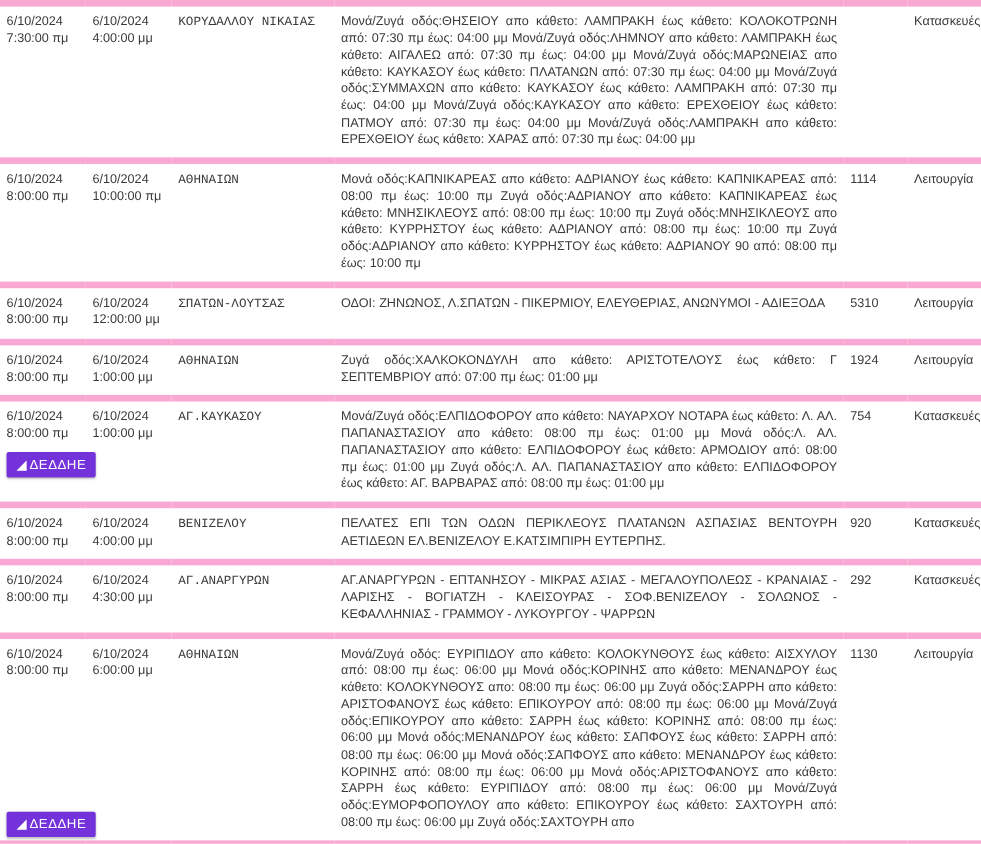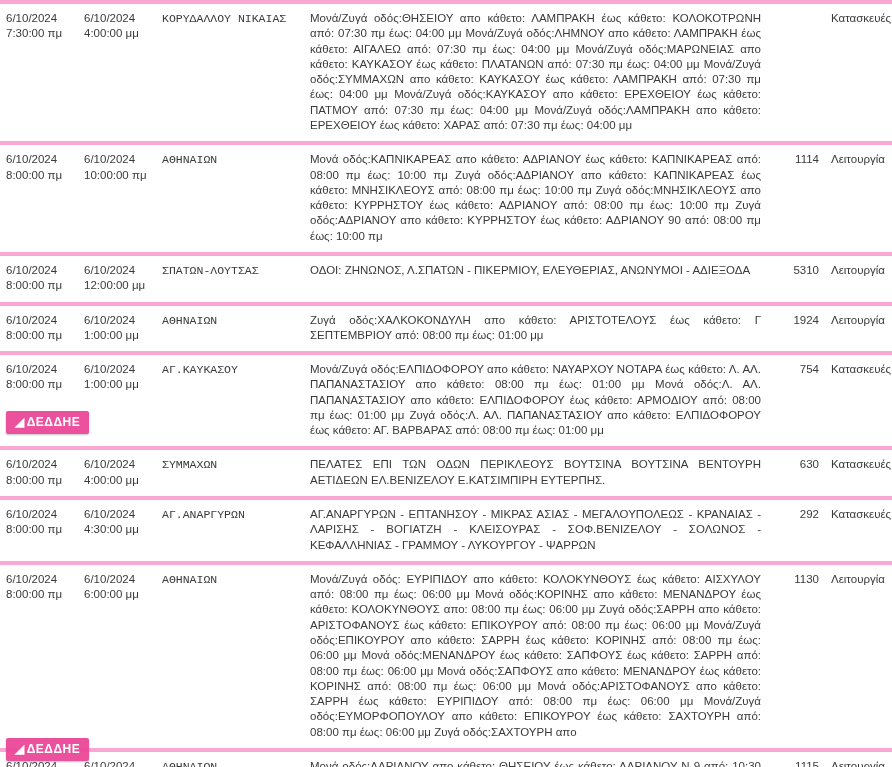--- a/index.html
+++ b/index.html
@@ -15,21 +15,21 @@
     overflow: hidden;
     position: relative;
   }
   table.outage-table {
     width: 892px;
     border-collapse: collapse;
     table-layout: fixed;
     font-size: 11.5px;
   }
   table.outage-table td {
-    border-top: 4px solid #f9a8d4;
+    border-top: 6px solid #f9a8d4;
     border-bottom: 1px solid #dcdcdc;
     padding: 7px 6px 8px 6px;
     vertical-align: top;
     line-height: 1.33;
     color: #3a3a3a;
   }
   col.c-from   { width: 78px; }
   col.c-to     { width: 78px; }
   col.c-muni   { width: 148px; }
   col.c-desc   { width: 463px; }
@@ -42,36 +42,36 @@
   }
   td.muni {
     font-size: 11.5px;
     font-family: Liberation Mono, monospace;
   }
   td.desc {
     text-align: justify;
     font-size: 11.5px;
   }
   td.num {
-    text-align: right;
+    text-align: left;
     white-space: nowrap;
   }
   td.type {
     white-space: nowrap;
     margin-left: 32px;
   }
   .time-line { display: block; }
 
   
   .watermark {
     position: absolute;
-    background: #ec4899;
+    background: #6d28d9;
     color: #ffffff;
     font-size: 12px;
-    font-weight: bold;
+    font-weight: normal;
     letter-spacing: 0.5px;
     padding: 4px 9px 5px 9px;
     border-radius: 2px;
     box-shadow: 0 1px 2px rgba(0,0,0,0.25);
     opacity: 0.95;
     font-family: "Liberation Sans", sans-serif;
   }
   .watermark .arrow {
     display: inline-block;
     margin-right: 2px;
@@ -141,21 +141,21 @@
     <tr>
       <td class="from">
         <span class="time-line">6/10/2024</span>
         <span class="time-line">8:00:00 πμ</span>
       </td>
       <td class="to">
         <span class="time-line">6/10/2024</span>
         <span class="time-line">1:00:00 μμ</span>
       </td>
       <td class="muni">ΑΘΗΝΑΙΩΝ</td>
-      <td class="desc">Ζυγά οδός:ΧΑΛΚΟΚΟΝΔΥΛΗ απο κάθετο: ΑΡΙΣΤΟΤΕΛΟΥΣ έως κάθετο: Γ ΣΕΠΤΕΜΒΡΙΟΥ από: 08:00 πμ έως: 01:00 μμ</td>
+      <td class="desc">Ζυγά οδός:ΧΑΛΚΟΚΟΝΔΥΛΗ απο κάθετο: ΑΡΙΣΤΟΤΕΛΟΥΣ έως κάθετο: Γ ΣΕΠΤΕΜΒΡΙΟΥ από: 07:00 πμ έως: 01:00 μμ</td>
       <td class="num">1924</td>
       <td class="type">Λειτουργία</td>
     </tr>
 
     <tr>
       <td class="from">
         <span class="time-line">6/10/2024</span>
         <span class="time-line">8:00:00 πμ</span>
       </td>
       <td class="to">
@@ -170,23 +170,23 @@
 
     <tr>
       <td class="from">
         <span class="time-line">6/10/2024</span>
         <span class="time-line">8:00:00 πμ</span>
       </td>
       <td class="to">
         <span class="time-line">6/10/2024</span>
         <span class="time-line">4:00:00 μμ</span>
       </td>
-      <td class="muni">ΣΥΜΜΑΧΩΝ</td>
-      <td class="desc">ΠΕΛΑΤΕΣ ΕΠΙ ΤΩΝ ΟΔΩΝ ΠΕΡΙΚΛΕΟΥΣ ΒΟΥΤΣΙΝΑ ΒΟΥΤΣΙΝΑ ΒΕΝΤΟΥΡΗ ΑΕΤΙΔΕΩΝ ΕΛ.ΒΕΝΙΖΕΛΟΥ Ε.ΚΑΤΣΙΜΠΙΡΗ ΕΥΤΕΡΠΗΣ.</td>
-      <td class="num">630</td>
+      <td class="muni">ΒΕΝΙΖΕΛΟΥ</td>
+      <td class="desc">ΠΕΛΑΤΕΣ ΕΠΙ ΤΩΝ ΟΔΩΝ ΠΕΡΙΚΛΕΟΥΣ ΠΛΑΤΑΝΩΝ ΑΣΠΑΣΙΑΣ ΒΕΝΤΟΥΡΗ ΑΕΤΙΔΕΩΝ ΕΛ.ΒΕΝΙΖΕΛΟΥ Ε.ΚΑΤΣΙΜΠΙΡΗ ΕΥΤΕΡΠΗΣ.</td>
+      <td class="num">920</td>
       <td class="type">Κατασκευές</td>
     </tr>
 
     <tr>
       <td class="from">
         <span class="time-line">6/10/2024</span>
         <span class="time-line">8:00:00 πμ</span>
       </td>
       <td class="to">
         <span class="time-line">6/10/2024</span>

